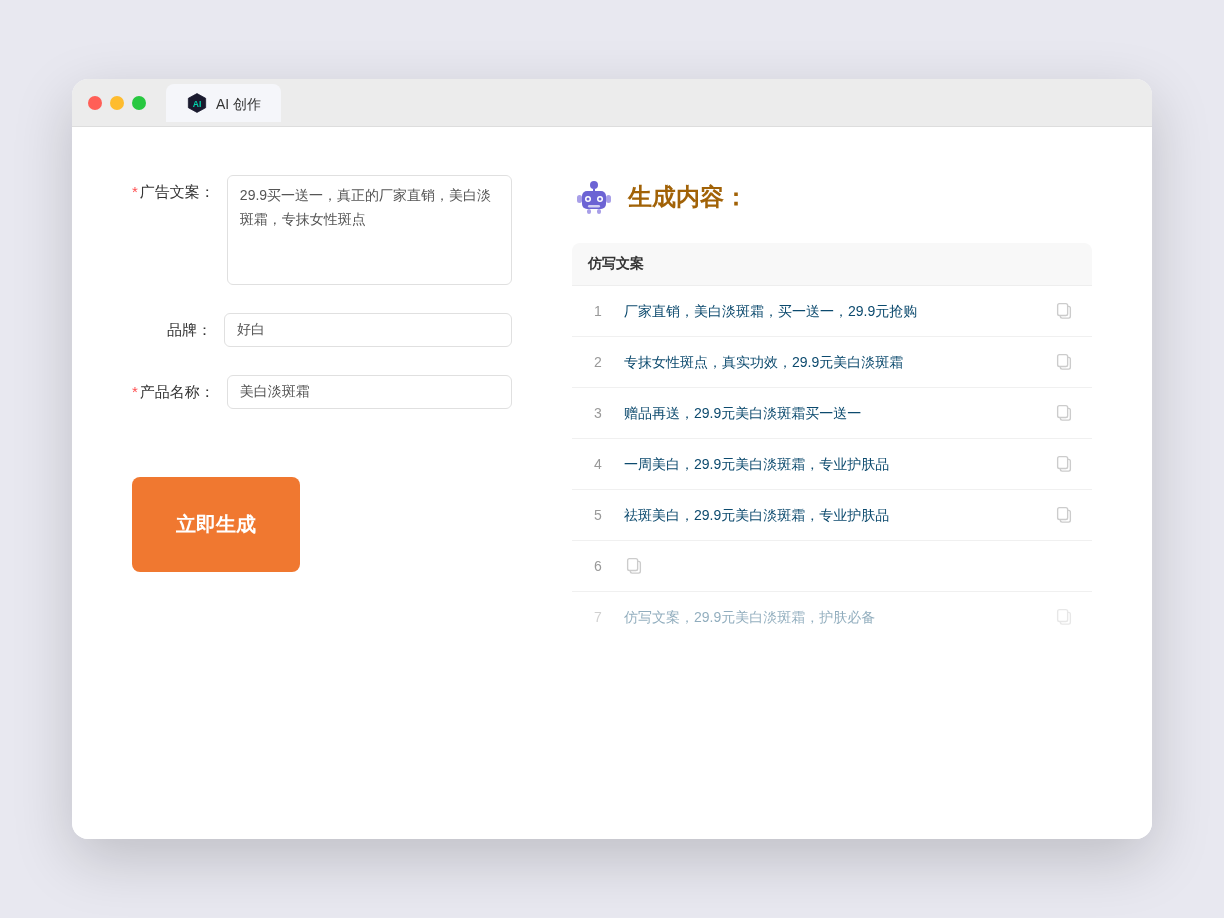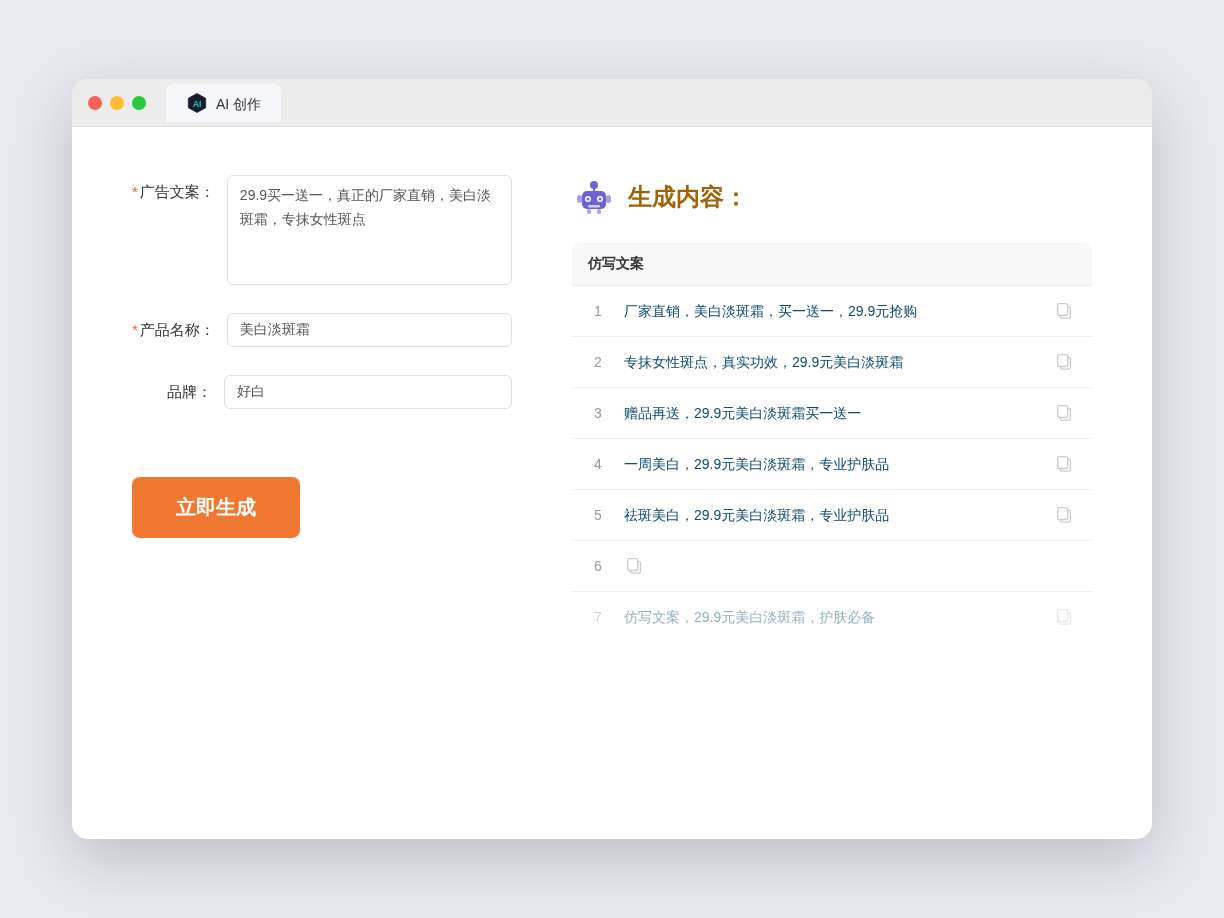--- a/index.html
+++ b/index.html
@@ -131,21 +131,21 @@
       height: 110px;
       line-height: 1.7;
     }
 
     .generate-btn {
       margin-top: 40px;
       background: #f07830;
       color: #fff;
       border: none;
       border-radius: 8px;
-      padding: 17px 44px;
+      padding: 34px 44px;
       font-size: 20px;
       font-weight: 600;
       cursor: pointer;
       font-family: inherit;
     }
 
     
     .right-panel {
       flex: 1;
       min-width: 0;
@@ -252,30 +252,30 @@
         
         <div class="form-group">
           <label class="form-label">
             <span class="required-star">*</span><span>广告文案：</span>
           </label>
           <textarea class="form-input" style="">29.9买一送一，真正的厂家直销，美白淡斑霜，专抹女性斑点</textarea>
         </div>
 
         
         <div class="form-group">
+          <label class="form-label">品牌：</label>
+          <input type="text" class="form-input" value="好白" style="">
+        </div>
+
+        
+        <div class="form-group">
           <label class="form-label">
             <span class="required-star">*</span><span>产品名称：</span>
           </label>
           <input type="text" class="form-input" value="美白淡斑霜" style="">
-        </div>
-
-        
-        <div class="form-group">
-          <label class="form-label">品牌：</label>
-          <input type="text" class="form-input" value="好白" style="">
         </div>
 
         
         <button class="generate-btn">立即生成</button>
       </div>
 
       <div class="right-panel">
         <div class="right-header">
 
           <svg class="robot-icon" viewBox="0 0 44 44" fill="none" xmlns="http://www.w3.org/2000/svg">

